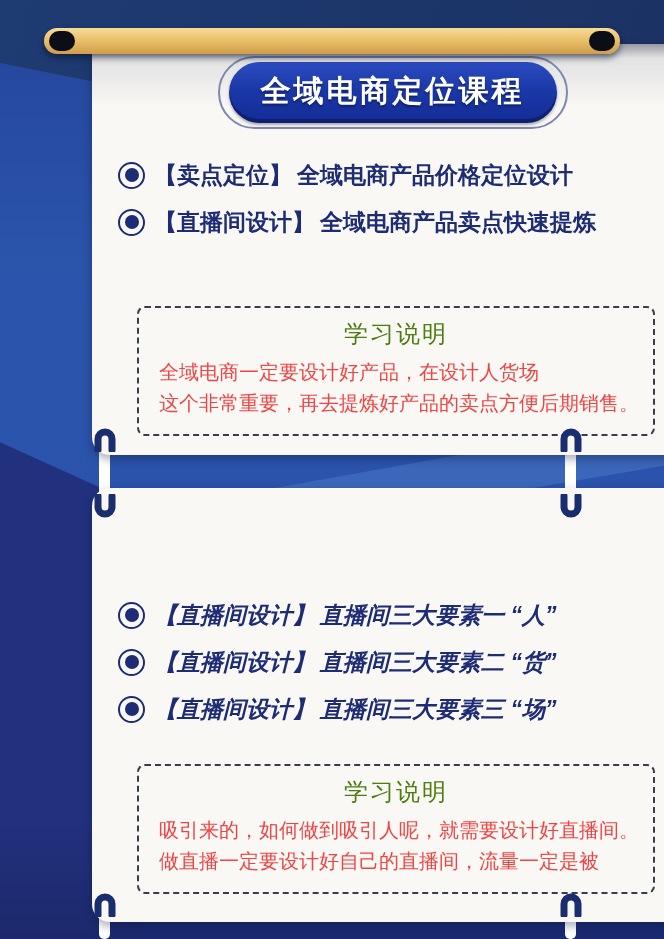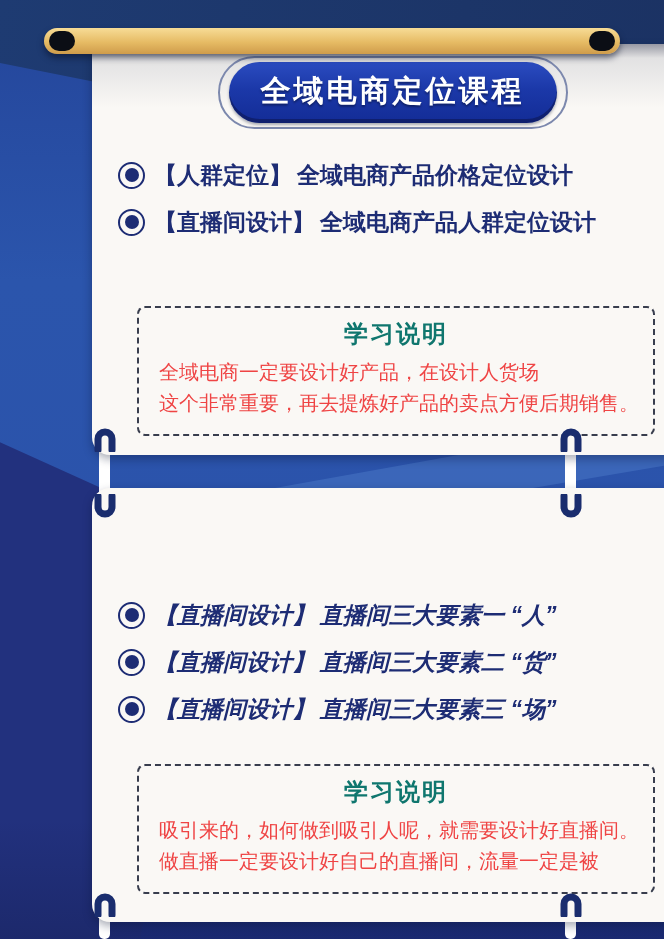--- a/index.html
+++ b/index.html
@@ -52,21 +52,21 @@
   .list li { display:flex; align-items:center; height:30px; margin-bottom:17px;
     font-size:23px; font-weight:600; color:#1d2c74; white-space:nowrap; }
   .dot-outer { flex:0 0 auto; width:23px; height:23px; border:2px solid #1d2c74; border-radius:50%;
     display:flex; align-items:center; justify-content:center; margin-right:9px; }
   .dot-inner { width:14px; height:14px; border-radius:50%; background:#1d2c74; }
   .tag { margin-right:5px; }
   
   .note { position:absolute; left:45px; right:38px; border:2px dashed #383d4d; border-radius:8px;
     padding:8px 20px 14px; }
   .card1 .note { top:262px; } .card2 .note { top:276px; }
-  .note-title { text-align:center; font-size:24px; font-weight:700; color:#0f766e;
+  .note-title { text-align:center; font-size:24px; font-weight:400; color:#4d7c0f;
     letter-spacing:2px; margin:2px 0 8px; }
   .note p { margin:2px 0; font-size:20px; font-weight:500; color:#ef4444; line-height:1.45;
     white-space:nowrap; }
   
   .strap { position:absolute; width:11px; background:#fff; border-radius:5px; z-index:1; }
   .strap.g1l { left:99px;  top:444px; height:62px; }
   .strap.g1r { left:565px; top:444px; height:62px; }
   .strap.b1  { left:99px;  top:900px; height:39px; }
   .strap.b2  { left:565px; top:900px; height:39px; }
   .hook { position:absolute; z-index:3; width:26px; height:24px; }
@@ -94,29 +94,29 @@
     <div class="pill-row">
       <span class="pill-outline">
         <span class="pill">全域电商定位课程</span>
       </span>
     </div>
     <ul class="list">
       <li>
         <span class="dot-outer">
             <span class="dot-inner"></span>
           </span>
-        <span class="tag">【人群定位】</span>
+        <span class="tag">【卖点定位】</span>
         <span>全域电商产品价格定位设计</span>
       </li>
       <li>
         <span class="dot-outer">
             <span class="dot-inner"></span>
           </span>
         <span class="tag">【直播间设计】</span>
-        <span>全域电商产品人群定位设计</span>
+        <span>全域电商产品卖点快速提炼</span>
       </li>
     </ul>
     <div class="note">
       <div class="note-title">学习说明</div>
       <p>全域电商一定要设计好产品，在设计人货场</p>
       <p>这个非常重要，再去提炼好产品的卖点方便后期销售。</p>
     </div>
   </section>
 
   <section class="card card2">

